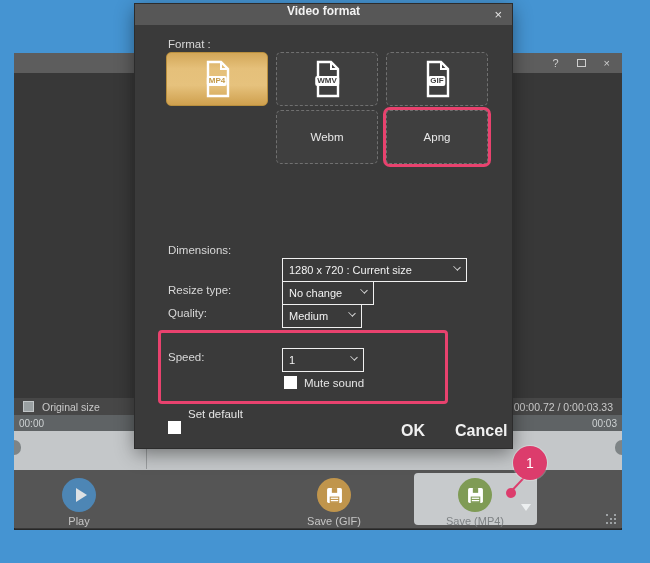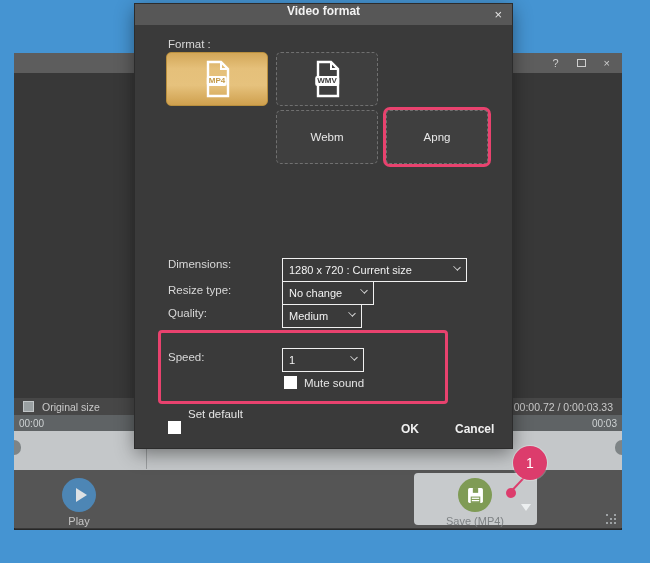--- a/index.html
+++ b/index.html
@@ -132,21 +132,21 @@
   }
 
   .speed-group {
     position: absolute; left: 23px; top: 326px; width: 290px; height: 74px;
     border: 3px solid #e8426e; border-radius: 4px;
   }
 
   .checkbox { position: absolute; width: 13px; height: 13px; background: #ffffff; }
   .check-label { position: absolute; color: #e4e4e4; font-size: 11.5px; }
 
-  .dlg-btn { position: absolute; color: #f0f0f0; font-size: 12px; font-weight: bold; cursor: default; }
+  .dlg-btn { position: absolute; color: #f0f0f0; font-size: 16px; font-weight: bold; cursor: default; }
 
   
   .step-badge {
     position: absolute; left: 513px; top: 446px; width: 34px; height: 34px;
     background: #dc3c6c; border-radius: 50%; z-index: 20;
     display: flex; align-items: center; justify-content: center;
     color: #ffffff; font-size: 14px;
     box-shadow: 0 0 0 1px rgba(255,255,255,.25);
   }
   .badge-line {
@@ -192,20 +192,32 @@
 
   <div class="toolbar">
 
     <div class="tool-item" style="left:34px; top:8px; width:62px;">
       <span class="tool-circle c-play">
         <span class="play-tri"></span>
       </span>
       <span class="tool-label">Play</span>
     </div>
 
+    <div class="tool-item" style="left:281px; top:8px; width:78px;">
+      <span class="tool-circle c-gif">
+        <svg width="17" height="17" viewBox="0 0 16 16">
+          <rect x="1" y="1" width="14" height="14" rx="1.5" fill="#ffffff"></rect>
+          <rect x="5.5" y="1" width="5" height="4.5" fill="#c0954c"></rect>
+          <rect x="3.5" y="9" width="9" height="6" fill="#c0954c"></rect>
+          <rect x="4.5" y="10" width="7" height="1.2" fill="#ffffff"></rect>
+          <rect x="4.5" y="12.2" width="7" height="1.2" fill="#ffffff"></rect>
+        </svg>
+      </span>
+      <span class="tool-label">Save (GIF)</span>
+    </div>
 
     <div class="mp4-panel">
       <div class="tool-item" style="left:22px; top:5px; width:78px;">
         <span class="tool-circle c-mp4">
           <svg width="17" height="17" viewBox="0 0 16 16">
             <rect x="1" y="1" width="14" height="14" rx="1.5" fill="#ffffff"></rect>
             <rect x="5.5" y="1" width="5" height="4.5" fill="#7f9b55"></rect>
             <rect x="3.5" y="9" width="9" height="6" fill="#7f9b55"></rect>
             <rect x="4.5" y="10" width="7" height="1.2" fill="#ffffff"></rect>
             <rect x="4.5" y="12.2" width="7" height="1.2" fill="#ffffff"></rect>
@@ -243,31 +255,40 @@
   <div class="fmt-btn" style="left:141px; top:48px;">
     <span class="file-icon">
       <svg width="34" height="38" viewBox="0 0 34 38">
         <path d="M8 2 h13 l7 7 v27 h-20 z" fill="none" stroke="#ffffff" stroke-width="2.4"></path>
         <path d="M21 2 v7 h7" fill="none" stroke="#ffffff" stroke-width="2"></path>
       </svg>
       <span class="file-label on-dark">WMV</span>
     </span>
   </div>
 
+  <div class="fmt-btn" style="left:251px; top:48px;">
+    <span class="file-icon">
+      <svg width="34" height="38" viewBox="0 0 34 38">
+        <path d="M8 2 h13 l7 7 v27 h-20 z" fill="none" stroke="#ffffff" stroke-width="2.4"></path>
+        <path d="M21 2 v7 h7" fill="none" stroke="#ffffff" stroke-width="2"></path>
+      </svg>
+      <span class="file-label on-dark">GIF</span>
+    </span>
+  </div>
 
 
   <div class="fmt-btn" style="left:141px; top:106px;">
     <span>Webm</span>
   </div>
 
   <div class="fmt-btn fmt-highlight" style="left:251px; top:106px;">
     <span>Apng</span>
   </div>
 
-  <span class="field-label" style="top:254px;text-align:center;">Dimensions:</span>
+  <span class="field-label" style="top:240px;text-align:center;">Dimensions:</span>
   <div class="select" style="left:147px; top:254px; width:185px;">
     <span>1280 x 720 : Current size</span>
     <span class="chevron"></span>
   </div>
 
   <span class="field-label" style="top:280px;">Resize type:</span>
   <div class="select" style="left:147px; top:277px; width:92px;">
     <span>No change</span>
     <span class="chevron"></span>
   </div>

